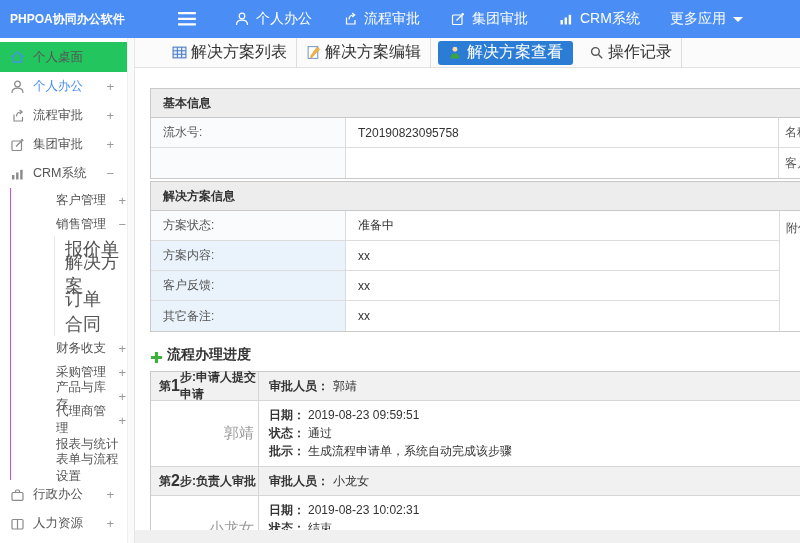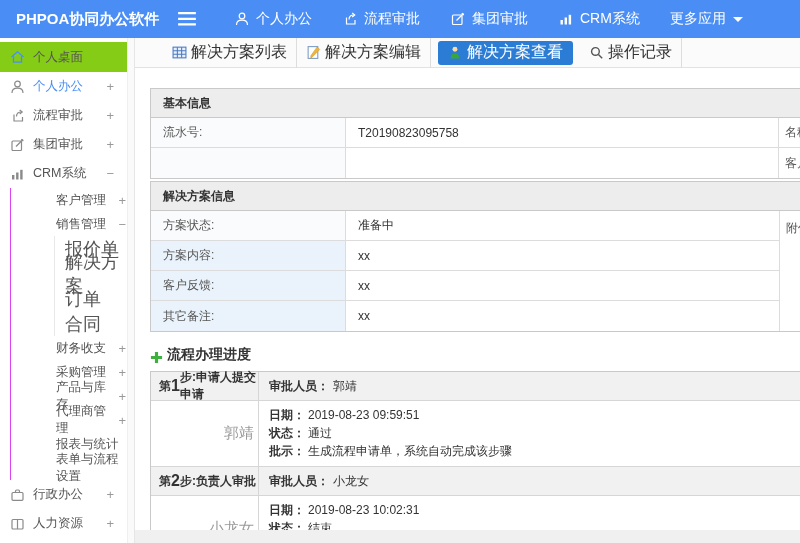--- a/index.html
+++ b/index.html
@@ -1,36 +1,36 @@
 <!DOCTYPE html>
 <html><head>
 <meta charset="utf-8">
 <style>
   * { box-sizing: border-box; margin: 0; padding: 0; }
   html,body { width:800px; height:543px; overflow:hidden; background:#fff;
     font-family:"Liberation Sans","DejaVu Sans",sans-serif; }
 
   
   .topbar { height:38px; background:#4a8ef5; display:flex; align-items:center; color:#fff; }
-  .logo { width:135px; padding-left:16px; font-size:15px; font-weight:bold; white-space:nowrap; }
+  .logo { width:135px; padding-left:10px; font-size:12px; font-weight:bold; white-space:nowrap; }
   .hamburger { margin-left:42px; width:20px; display:flex; cursor:pointer; }
   .topnav { display:flex; margin-left:22px; }
   .nav-item { display:flex; align-items:center; padding:0 15px; font-size:14px; cursor:pointer; height:38px; }
   .nav-item .nicon { width:16px; height:16px; margin-right:6px; display:flex; }
   .caret { width:0; height:0; border-left:5px solid transparent; border-right:5px solid transparent;
            border-top:5px solid #fff; margin-left:7px; }
 
   .app { display:flex; height:505px; }
 
   
   .sidebar { width:135px; background:#fff; border-right:1px solid #e6e6e6; position:relative;
              overflow:hidden; padding-top:4px; flex:none; }
   .sb-item { display:flex; align-items:center; height:29px; padding:0 12px 0 9px;
              color:#555; font-size:12.5px; cursor:pointer; }
-  .sb-item.selected { background:#84cc16; height:30px; }
+  .sb-item.selected { background:#22c55e; height:30px; }
   .sb-item.active { color:#4a8ef5; }
   .sb-icon { width:17px; height:16px; margin-right:7px; display:flex; flex:none; }
   .sb-expand { margin-left:auto; color:#999; font-size:13px; padding-right:8px; }
   .grp { margin-left:10px; border-left:1px solid #d946ef;padding-left:35px; }
   .sb-sub { display:flex; align-items:center; height:24px; padding-left:10px;
             color:#555; font-size:12.5px; cursor:pointer; }
   .grp3 { margin-left:8px; border-left:1px solid #e8e8e8; }
   .sb-sub3 { display:flex; align-items:center; height:25px; padding-left:10px;
              color:#555; font-size:18px; cursor:pointer; }
   .scroll-track { position:absolute; top:0; right:0; width:7px; height:100%;

